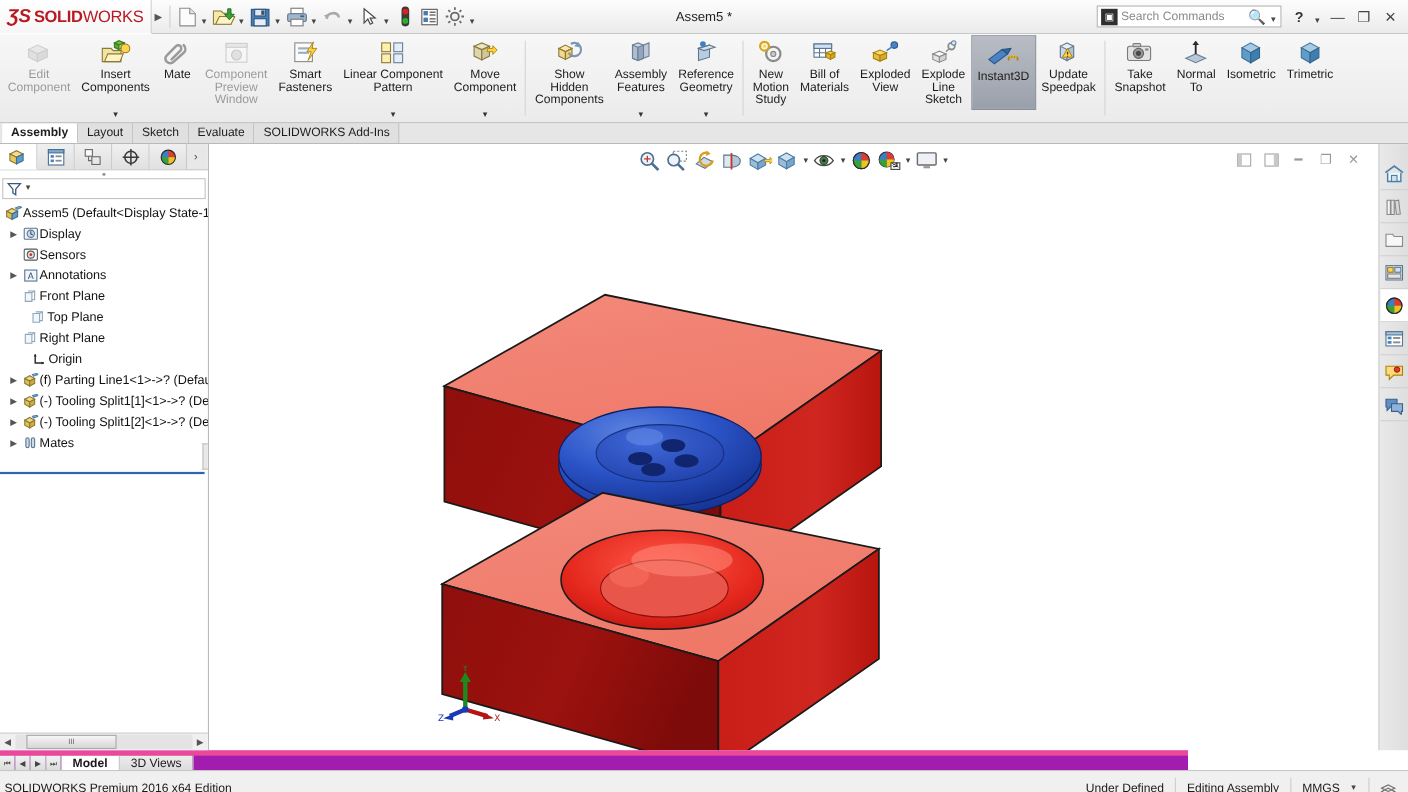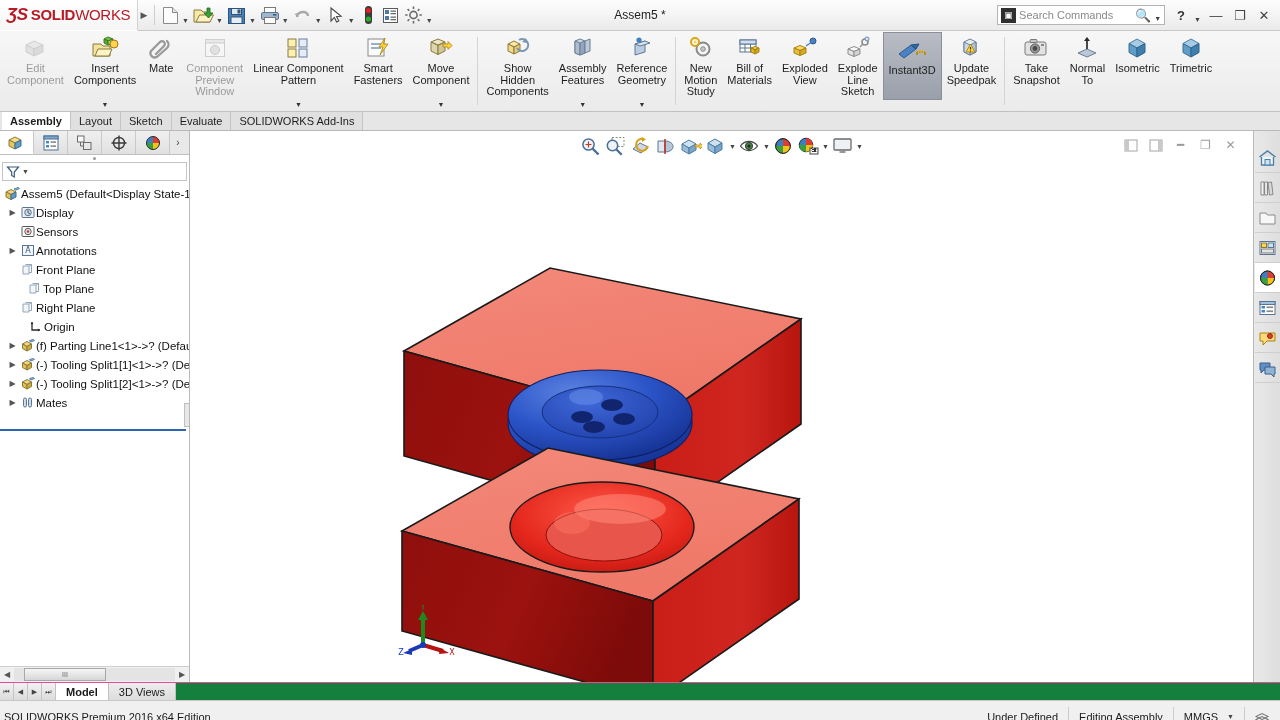--- a/index.html
+++ b/index.html
@@ -164,22 +164,22 @@
     display: flex; flex-direction: column; align-items: center;
   }
   .tp-btn {
     width: 25px; height: 30px; display: flex; align-items: center; justify-content: center;
     border-bottom: 1px solid #cfcfcf;
   }
   .tp-btn.sel { background:#fff; }
 
   
   #doctabs {
-    height: 18px; width: 1280px; background: #15803d;
-    border-top: 1px solid #ec4899; display: flex; align-items: stretch;
+    height: 18px; width: 1080px; background: #a21caf;
+    border-top: 5px solid #ec4899; display: flex; align-items: stretch;
   }
   .navbtn { width:14px; display:flex;align-items:center;justify-content:center; font-size:7px; color:#444;
             background:linear-gradient(to bottom,#f2f2f2,#dcdcdc); border-right:1px solid #c4c4c4;}
   .dtab { padding: 0 10px; display:flex; align-items:center; font-size:11px; border-right:1px solid #c2c2c2;
           background: linear-gradient(to bottom,#ededed,#dcdcdc); }
   .dtab.sel { background:#fff; font-weight:bold; }
   #statusbar {
     height: 32px; width: 1280px; background: #f0f0f0; border-top: 1px solid #c8c8c8;
     display: flex; align-items: center; font-size: 11px; color: #1a1a1a;
   }
@@ -346,45 +346,45 @@
         <rect x="2.5" y="2.5" width="19" height="17" fill="#fafafa" stroke="#9a9a9a"></rect>
         <rect x="2.5" y="2.5" width="19" height="3.5" fill="#d6d6d6" stroke="#9a9a9a"></rect>
         <circle cx="12" cy="13" r="4.5" fill="#c9c9c9" stroke="#8d8d8d"></circle>
       </svg>
     </div>
     <div class="rb-label" style="white-space:pre-line">Component
 Preview
 Window</div>
   </div>
 
+  <div class="rb-item">
+    <div class="rb-icon">
+      <svg width="26" height="24" viewBox="0 0 26 24">
+        <rect x="3" y="3" width="16" height="17" fill="#fbfbfb" stroke="#8a8a8a"></rect>
+        <rect x="6" y="7" width="10" height="2" fill="#9bb0c6"></rect>
+        <rect x="6" y="11" width="10" height="2" fill="#9bb0c6"></rect>
+        <path d="M20 2 l-6 9 h4 l-3 8 l8 -11 h-4.5 z" fill="#ffd23d" stroke="#a8840f" stroke-width=".8"></path>
+      </svg>
+    </div>
+    <div class="rb-label" style="white-space:pre-line">Smart
+Fasteners</div>
+  </div>
+
   <div class="rb-item" style="min-width:96px">
     <div class="rb-icon">
       <svg width="26" height="24" viewBox="0 0 26 24">
         <rect x="3" y="3" width="8" height="8" fill="#fdf0b0" stroke="#8a7a3a"></rect>
         <rect x="14" y="3" width="8" height="8" fill="#e4eef8" stroke="#6a7f95"></rect>
         <rect x="3" y="13" width="8" height="8" fill="#fdf0b0" stroke="#8a7a3a"></rect>
         <rect x="14" y="13" width="8" height="8" fill="#e4eef8" stroke="#6a7f95"></rect>
       </svg>
     </div>
     <div class="rb-label" style="white-space:pre-line;max-width:110px">Linear Component
 Pattern</div>
     <div class="rb-arrow">▼</div>
-  </div>
-
-  <div class="rb-item">
-    <div class="rb-icon">
-      <svg width="26" height="24" viewBox="0 0 26 24">
-        <rect x="3" y="3" width="16" height="17" fill="#fbfbfb" stroke="#8a8a8a"></rect>
-        <rect x="6" y="7" width="10" height="2" fill="#9bb0c6"></rect>
-        <rect x="6" y="11" width="10" height="2" fill="#9bb0c6"></rect>
-        <path d="M20 2 l-6 9 h4 l-3 8 l8 -11 h-4.5 z" fill="#ffd23d" stroke="#a8840f" stroke-width=".8"></path>
-      </svg>
-    </div>
-    <div class="rb-label" style="white-space:pre-line">Smart
-Fasteners</div>
   </div>
 
   <div class="rb-item">
     <div class="rb-icon">
       <svg width="26" height="24" viewBox="0 0 26 24">
         <path d="M3 6 l7-3 l7 3 l-7 3 z" fill="#ece5c8" stroke="#8a7a3a"></path>
         <path d="M3 6 v9 l7 3.5 v-9 z" fill="#ded6b0" stroke="#8a7a3a"></path>
         <path d="M10 9.5 v9 l7-3.5 v-9 z" fill="#cfc69c" stroke="#8a7a3a"></path>
         <path d="M15 8 h5 v-2.5 l4 4 l-4 4 v-2.5 h-5 z" fill="#ffcf3d" stroke="#a8840f" stroke-width=".8"></path>
       </svg>

